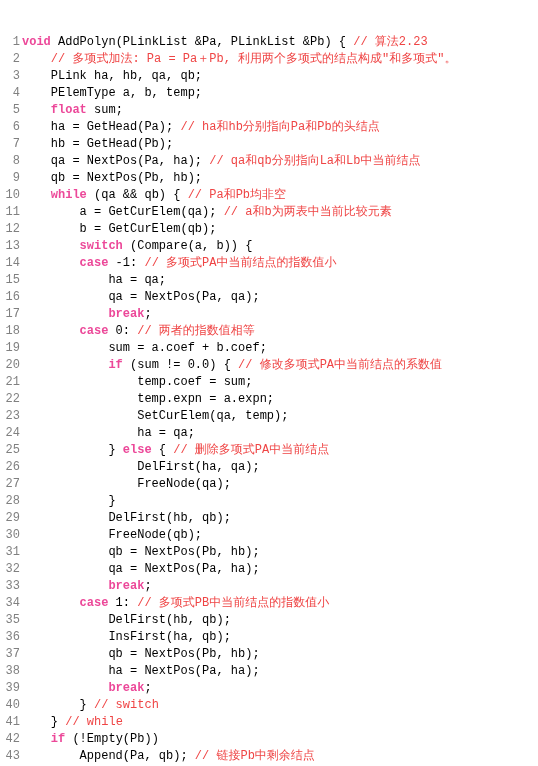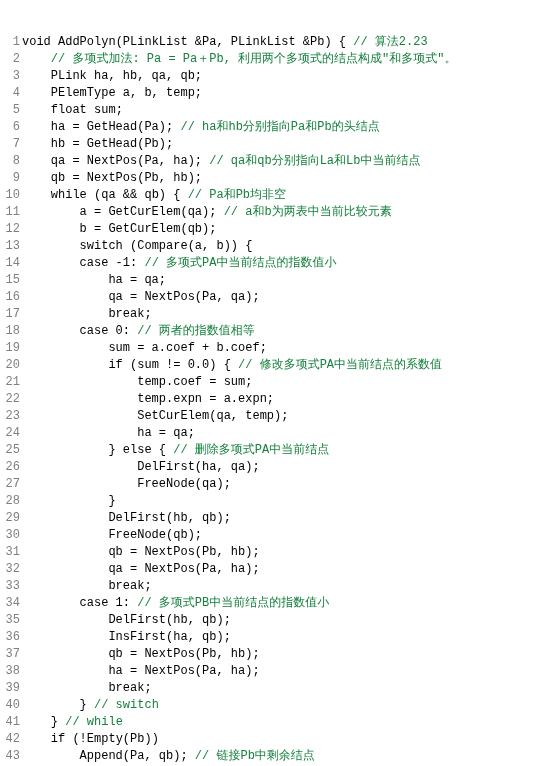--- a/index.html
+++ b/index.html
@@ -1,19 +1,19 @@
 <!DOCTYPE html>
 <html><head>
 <meta charset="utf-8">
 <style>
 body{margin:0;background:#fff;font-family:"Courier New",monospace;font-size:12px;line-height:17px;white-space:pre;width:538px}
 .l{display:flex}
 .n{width:20px;text-align:right;color:#808080;user-select:none;flex-shrink:0}
 .c{padding-left:2px}
-.kw{color:#000000;font-weight:normal}
-.cm{color:#15803d}
+.kw{color:#ec4899;font-weight:bold}
+.cm{color:#ef4444}
 .fn{font-weight:normal}
 </style>
 </head>
 <body>
 
 <div id="code"><div class="l"><span class="n">1</span><span class="c"><span class="kw">void</span><span> </span><span class="fn">AddPolyn</span><span>(PLinkList &amp;Pa, PLinkList &amp;Pb) { </span><span class="cm">// 算法2.23</span></span></div><div class="l"><span class="n">2</span><span class="c"><span>    </span><span class="cm">// 多项式加法: Pa = Pa＋Pb, 利用两个多项式的结点构成"和多项式"。</span></span></div><div class="l"><span class="n">3</span><span class="c"><span>    PLink ha, hb, qa, qb;</span></span></div><div class="l"><span class="n">4</span><span class="c"><span>    PElemType a, b, temp;</span></span></div><div class="l"><span class="n">5</span><span class="c"><span>    </span><span class="kw">float</span><span> sum;</span></span></div><div class="l"><span class="n">6</span><span class="c"><span>    ha = GetHead(Pa); </span><span class="cm">// ha和hb分别指向Pa和Pb的头结点</span></span></div><div class="l"><span class="n">7</span><span class="c"><span>    hb = GetHead(Pb);</span></span></div><div class="l"><span class="n">8</span><span class="c"><span>    qa = NextPos(Pa, ha); </span><span class="cm">// qa和qb分别指向La和Lb中当前结点</span></span></div><div class="l"><span class="n">9</span><span class="c"><span>    qb = NextPos(Pb, hb);</span></span></div><div class="l"><span class="n">10</span><span class="c"><span>    </span><span class="kw">while</span><span> (qa &amp;&amp; qb) { </span><span class="cm">// Pa和Pb均非空</span></span></div><div class="l"><span class="n">11</span><span class="c"><span>        a = GetCurElem(qa); </span><span class="cm">// a和b为两表中当前比较元素</span></span></div><div class="l"><span class="n">12</span><span class="c"><span>        b = GetCurElem(qb);</span></span></div><div class="l"><span class="n">13</span><span class="c"><span>        </span><span class="kw">switch</span><span> (Compare(a, b)) {</span></span></div><div class="l"><span class="n">14</span><span class="c"><span>        </span><span class="kw">case</span><span> -1: </span><span class="cm">// 多项式PA中当前结点的指数值小</span></span></div><div class="l"><span class="n">15</span><span class="c"><span>            ha = qa;</span></span></div><div class="l"><span class="n">16</span><span class="c"><span>            qa = NextPos(Pa, qa);</span></span></div><div class="l"><span class="n">17</span><span class="c"><span>            </span><span class="kw">break</span><span>;</span></span></div><div class="l"><span class="n">18</span><span class="c"><span>        </span><span class="kw">case</span><span> 0: </span><span class="cm">// 两者的指数值相等</span></span></div><div class="l"><span class="n">19</span><span class="c"><span>            sum = a.coef + b.coef;</span></span></div><div class="l"><span class="n">20</span><span class="c"><span>            </span><span class="kw">if</span><span> (sum != 0.0) { </span><span class="cm">// 修改多项式PA中当前结点的系数值</span></span></div><div class="l"><span class="n">21</span><span class="c"><span>                temp.coef = sum;</span></span></div><div class="l"><span class="n">22</span><span class="c"><span>                temp.expn = a.expn;</span></span></div><div class="l"><span class="n">23</span><span class="c"><span>                SetCurElem(qa, temp);</span></span></div><div class="l"><span class="n">24</span><span class="c"><span>                ha = qa;</span></span></div><div class="l"><span class="n">25</span><span class="c"><span>            } </span><span class="kw">else</span><span> { </span><span class="cm">// 删除多项式PA中当前结点</span></span></div><div class="l"><span class="n">26</span><span class="c"><span>                DelFirst(ha, qa);</span></span></div><div class="l"><span class="n">27</span><span class="c"><span>                FreeNode(qa);</span></span></div><div class="l"><span class="n">28</span><span class="c"><span>            }</span></span></div><div class="l"><span class="n">29</span><span class="c"><span>            DelFirst(hb, qb);</span></span></div><div class="l"><span class="n">30</span><span class="c"><span>            FreeNode(qb);</span></span></div><div class="l"><span class="n">31</span><span class="c"><span>            qb = NextPos(Pb, hb);</span></span></div><div class="l"><span class="n">32</span><span class="c"><span>            qa = NextPos(Pa, ha);</span></span></div><div class="l"><span class="n">33</span><span class="c"><span>            </span><span class="kw">break</span><span>;</span></span></div><div class="l"><span class="n">34</span><span class="c"><span>        </span><span class="kw">case</span><span> 1: </span><span class="cm">// 多项式PB中当前结点的指数值小</span></span></div><div class="l"><span class="n">35</span><span class="c"><span>            DelFirst(hb, qb);</span></span></div><div class="l"><span class="n">36</span><span class="c"><span>            InsFirst(ha, qb);</span></span></div><div class="l"><span class="n">37</span><span class="c"><span>            qb = NextPos(Pb, hb);</span></span></div><div class="l"><span class="n">38</span><span class="c"><span>            ha = NextPos(Pa, ha);</span></span></div><div class="l"><span class="n">39</span><span class="c"><span>            </span><span class="kw">break</span><span>;</span></span></div><div class="l"><span class="n">40</span><span class="c"><span>        } </span><span class="cm">// switch</span></span></div><div class="l"><span class="n">41</span><span class="c"><span>    } </span><span class="cm">// while</span></span></div><div class="l"><span class="n">42</span><span class="c"><span>    </span><span class="kw">if</span><span> (!Empty(Pb))</span></span></div><div class="l"><span class="n">43</span><span class="c"><span>        Append(Pa, qb); </span><span class="cm">// 链接Pb中剩余结点</span></span></div><div class="l"><span class="n">44</span><span class="c"></span></div></div>
 
 
 </body></html>

